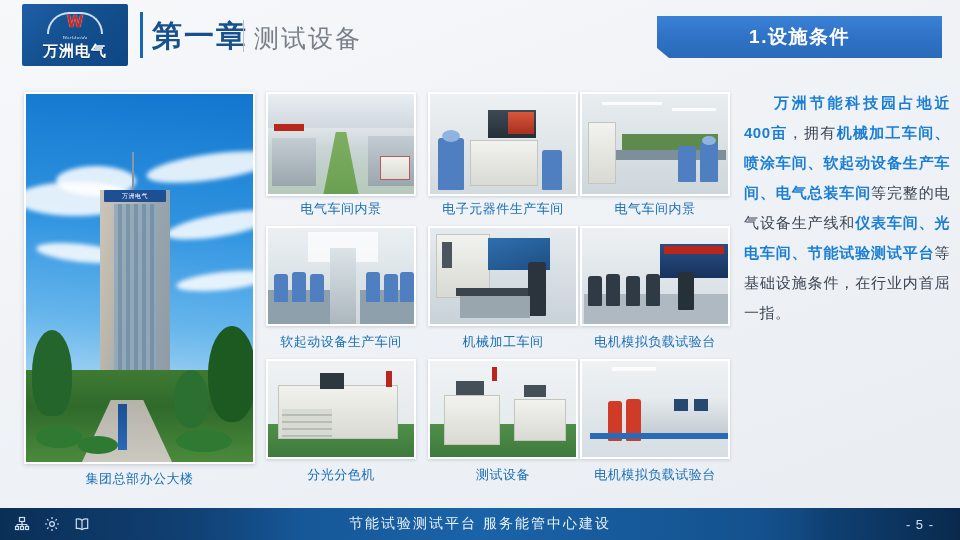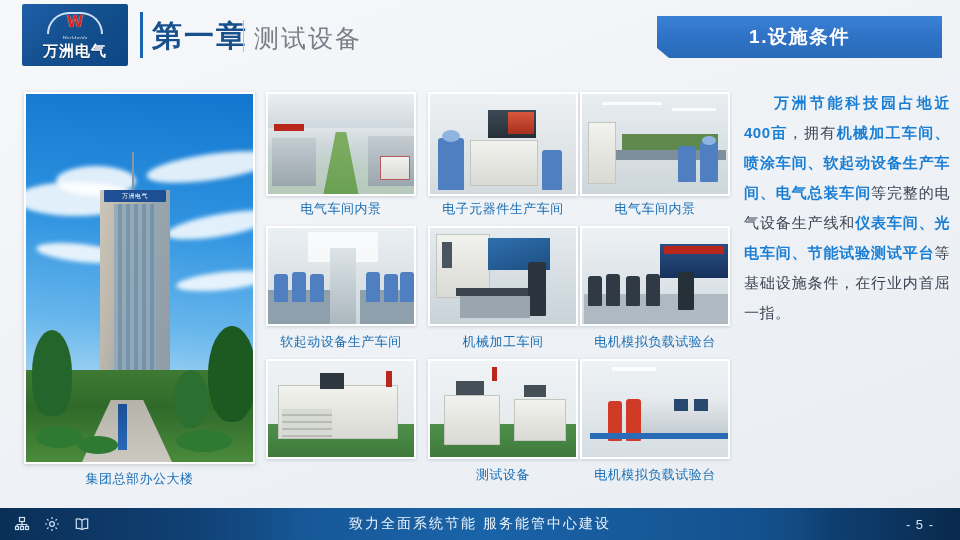--- a/index.html
+++ b/index.html
@@ -351,20 +351,21 @@
   <div class="grid-cell" style="left:266px;top:359px;width:150px;height:100px;">
     <div class="photo" style="width:150px;height:100px;">
       <div class="ph-bg" style="background:linear-gradient(180deg,#eff2f4,#dfe5e8);"></div>
       <div class="greenfloor"></div>
       <div class="whitebox" style="left:10px;top:24px;width:118px;height:52px;"></div>
       <div class="darkpanel" style="left:52px;top:12px;width:24px;height:16px;background:#2c3views;background:#2c3740;"></div>
       <div class="mach-row" style="left:14px;top:48px;width:50px;height:28px;background:repeating-linear-gradient(180deg,#d8dad4 0 5px,#b9bcb6 5px 7px);"></div>
       <div class="screenred" style="left:118px;top:10px;width:6px;height:16px;"></div>
     </div>
   </div>
+  <div class="cap" style="left:266px;top:466px;width:150px;">分光分色机</div>
 
   <div class="grid-cell" style="left:428px;top:359px;width:150px;height:100px;">
     <div class="photo" style="width:150px;height:100px;">
       <div class="ph-bg" style="background:linear-gradient(180deg,#f0f3f5,#e0e6e9);"></div>
       <div class="greenfloor"></div>
       <div class="whitebox" style="left:14px;top:34px;width:54px;height:48px;"></div>
       <div class="whitebox" style="left:84px;top:38px;width:50px;height:40px;"></div>
       <div class="darkpanel" style="left:26px;top:20px;width:28px;height:14px;background:#454f58;"></div>
       <div class="darkpanel" style="left:94px;top:24px;width:22px;height:12px;background:#454f58;"></div>
       <div class="screenred" style="left:62px;top:6px;width:5px;height:14px;"></div>
@@ -387,21 +388,21 @@
   <div class="cap" style="left:580px;top:466px;width:150px;">电机模拟负载试验台</div>
 
   <div id="text-panel">
     <div id="para"><span class="hl">万洲节能科技园占地近400亩</span><span>，拥有</span><span class="hl">机械加工车间、喷涂车间、软起动设备生产车间、电气总装车间</span><span>等完整的电气设备生产线和</span><span class="hl">仪表车间、光电车间、节能试验测试平台</span><span>等基础设施条件，在行业内首屈一指。</span></div>
   </div>
 
   <div id="footer">
     <div class="leftcap"></div>
     <div class="rightcap"></div>
 
-    <div id="footer-text">致力全面系统节能  服务能管中心建设</div>
+    <div id="footer-text">节能试验测试平台  服务能管中心建设</div>
 
     <div id="footer-icons">
       <span class="ico">
         <svg viewBox="0 0 16 16" width="16" height="16" fill="none" stroke="currentColor" stroke-width="1.2">
           <rect x="5.5" y="1.5" width="5" height="4"></rect>
           <path d="M8 5.5v3M3 8.5h10M3 8.5v2M8 8.5v2M13 8.5v2"></path>
           <rect x="1.5" y="10.5" width="3" height="3"></rect>
           <rect x="6.5" y="10.5" width="3" height="3"></rect>
           <rect x="11.5" y="10.5" width="3" height="3"></rect>
         </svg>

